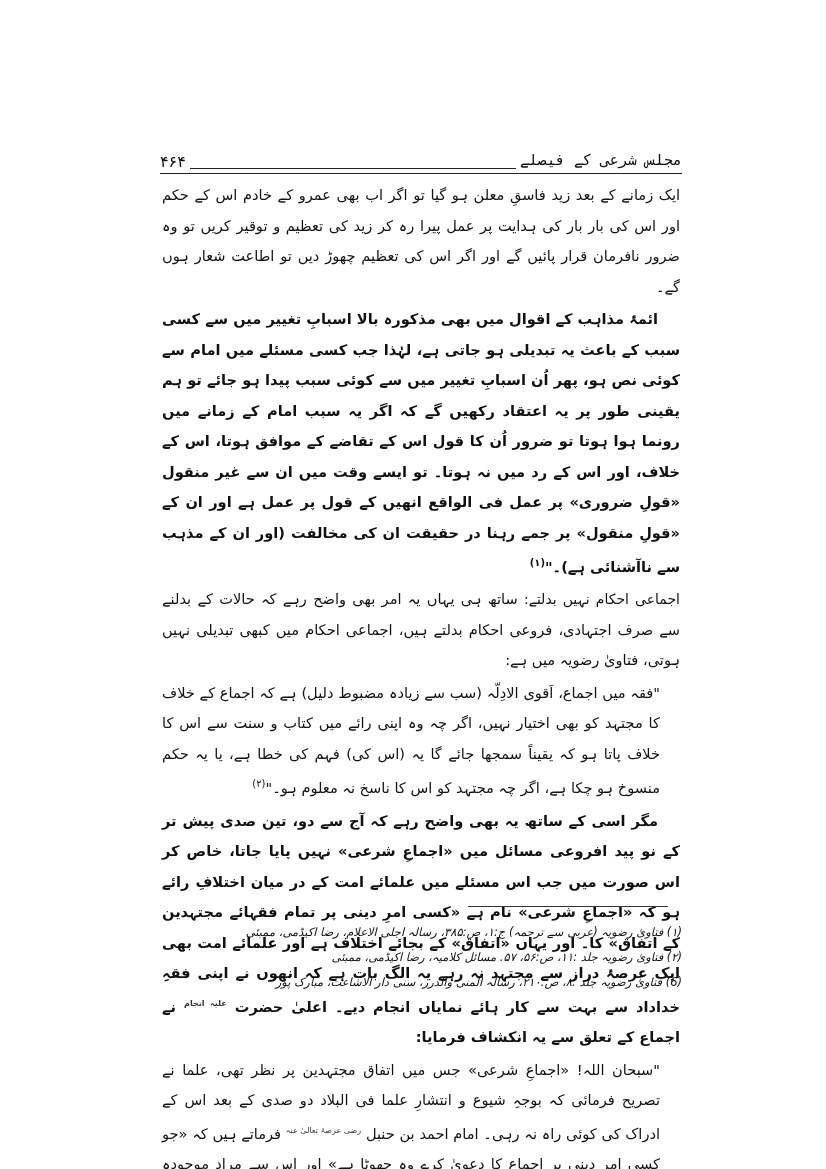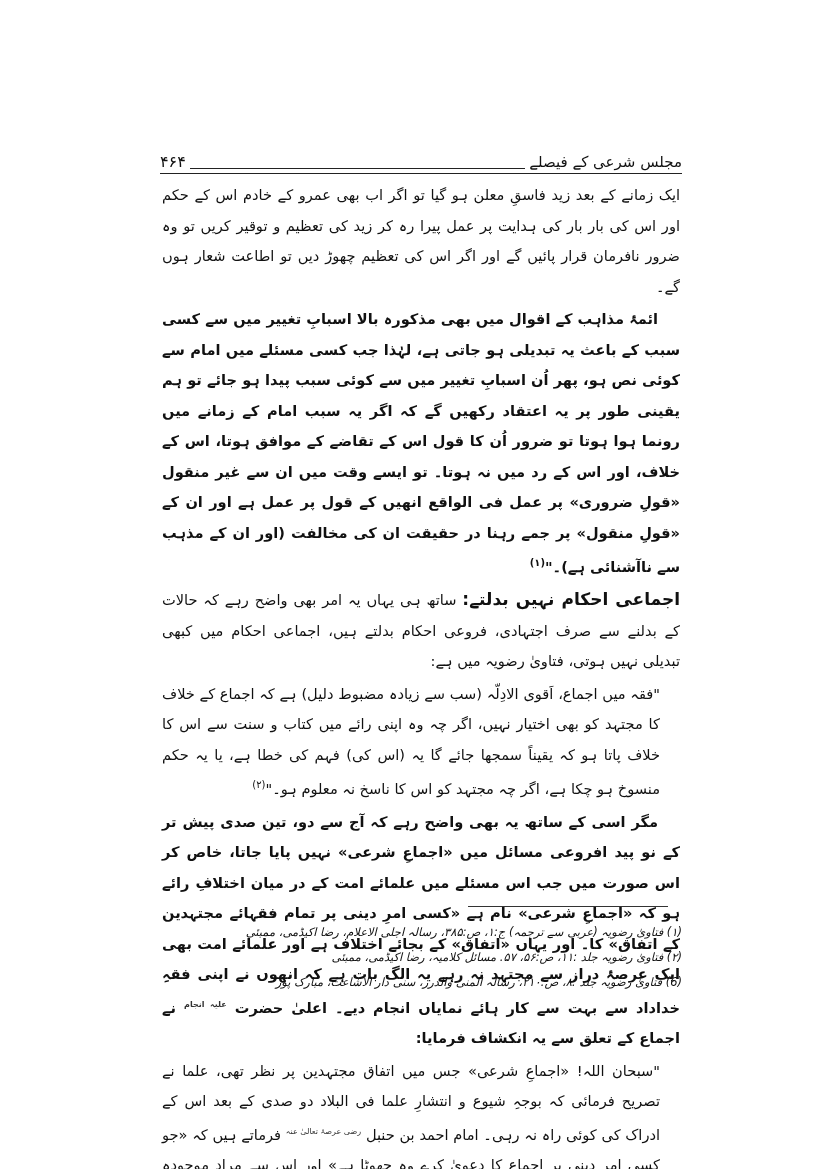--- a/index.html
+++ b/index.html
@@ -30,20 +30,21 @@
     height: 26px;
     display: flex;
     align-items: flex-end;
     direction: rtl;
   }
   .running-head .book-title {
     font-size: 15px;
     line-height: 20px;
     white-space: nowrap;
     padding-left: 4px;
+    font-family: Liberation Mono, monospace;
   }
   .running-head .head-rule-short {
     flex: 1;
     border-bottom: 1.3px solid #222;
     margin-bottom: 3px;
     margin-left: 4px;
   }
   .running-head .page-number {
     font-size: 16px;
     line-height: 20px;
@@ -71,22 +72,22 @@
     margin: 2px;
   }
   .body-text p.indent {
     text-indent: 22px;
     font-weight: bold;
   }
   .body-text p.quote {
     padding-right: 20px;
   }
   .section-heading {
-    font-weight: bold;
-    font-size: 17px;
+    font-weight: normal;
+    font-size: 14px;
   }
   .footref {
     font-size: 10px;
     vertical-align: super;
   }
   .honorific {
     font-size: 8px;
     vertical-align: super;
     color: #333;
   }

